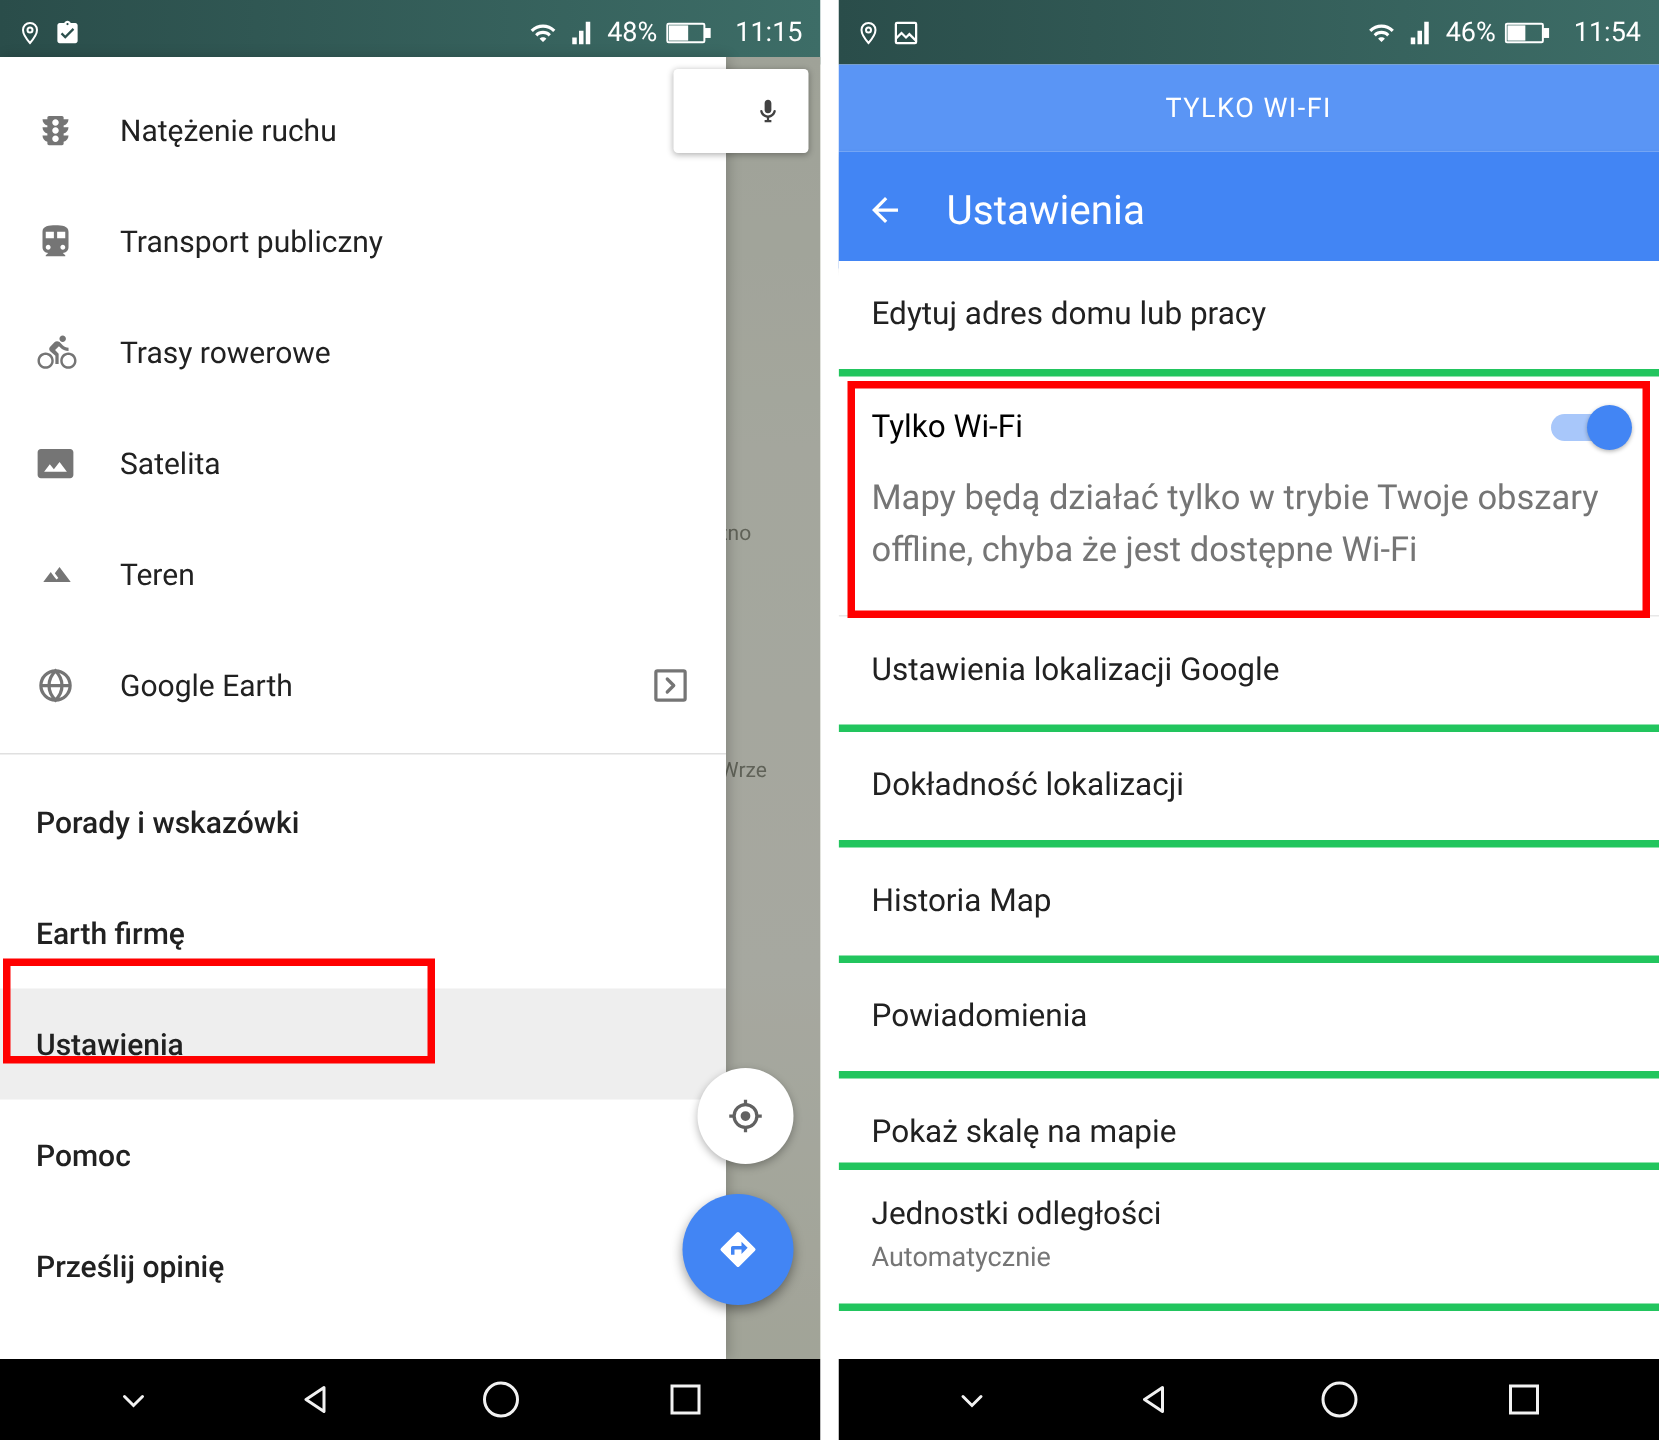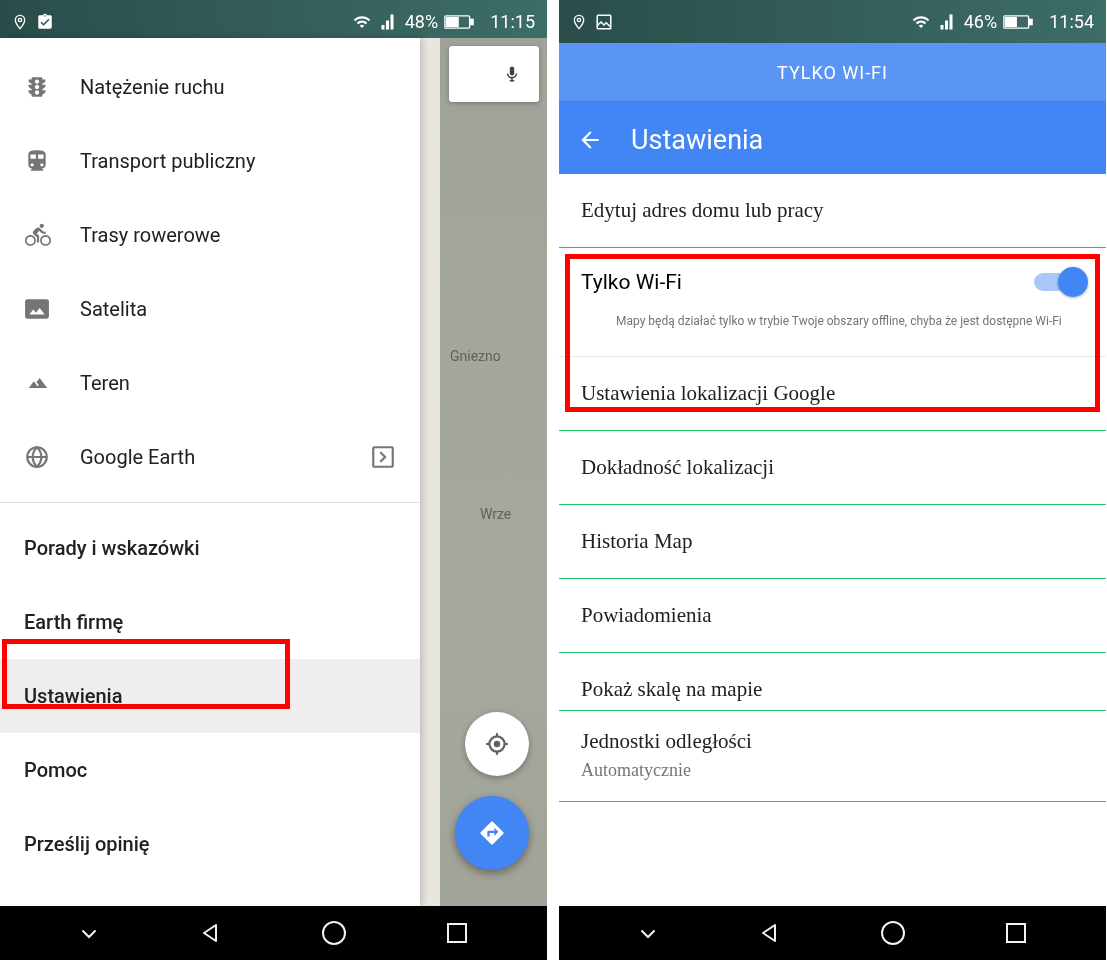--- a/index.html
+++ b/index.html
@@ -33,21 +33,21 @@
 
 
 .left-phone .map-bg {
   position: absolute;
   top: 38px; left: 0; right: 0; bottom: 54px;
   background: #e8e6df;
 }
 .left-phone .drawer {
   position: absolute;
   top: 38px; left: 0;
-  width: 420px;
+  width: 484px;
   bottom: 54px;
   background: #fff;
   box-shadow: 2px 0 8px rgba(0,0,0,0.2);
   overflow-y: auto;
 }
 .drawer-item {
   display: flex;
   align-items: center;
   height: 74px;
   padding: 0 24px;
@@ -136,38 +136,37 @@
 .right-phone .appbar .back { font-size: 26px; margin-right: 28px; }
 .right-phone .appbar .title { font-size: 27px; font-weight: 400; }
 .right-phone .settings-list {
   position: absolute;
   top: 174px; left: 0; right: 0; bottom: 54px;
   overflow-y: auto;
   background: #fff;
 }
 .setting-row {
   padding: 24px 22px;
-  border-bottom: 1px solid #22c55e;
+  border-bottom: 5px solid #22c55e;
   font-size: 21px;
   color: #212121;
-  font-family: Liberation Serif, serif;
 }
 .setting-row.twoline { padding: 18px 22px; }
 .setting-row .primary { font-size: 21px; color: #212121; }
 .setting-row .secondary { font-size: 18px; color: #757575; margin-top: 4px; line-height: 1.4; }
 .wifi-row {
   position: relative;
   padding: 22px 22px 26px 22px;
   border-bottom: 1px solid #e8e8e8;
 }
 .wifi-row .top { display: flex; align-items: center; }
 .wifi-row .primary { font-size: 21px; flex: 1; }
 .toggle { width: 50px; height: 18px; background: #a8c7fa; border-radius: 10px; position: relative; }
 .toggle::after { content:""; position:absolute; right:-4px; top:-6px; width: 30px; height: 30px; background:#4285f4; border-radius:50%; box-shadow:0 1px 3px rgba(0,0,0,0.3); }
-.wifi-row .desc { margin-top: 18px; font-size: 12px; color: #757575; line-height: 1.5; margin-left: 35px; }
+.wifi-row .desc { margin-top: 18px; font-size: 23px; color: #757575; line-height: 1.5; }
 .redbox-right {
   position: absolute;
   border: 5px solid #ff0000;
   left: 6px; right: 6px; top: 254px; height: 158px;
   pointer-events: none;
   z-index: 5;
 }
 .setting-row.cutoff { padding-bottom: 8px; }
 
 

